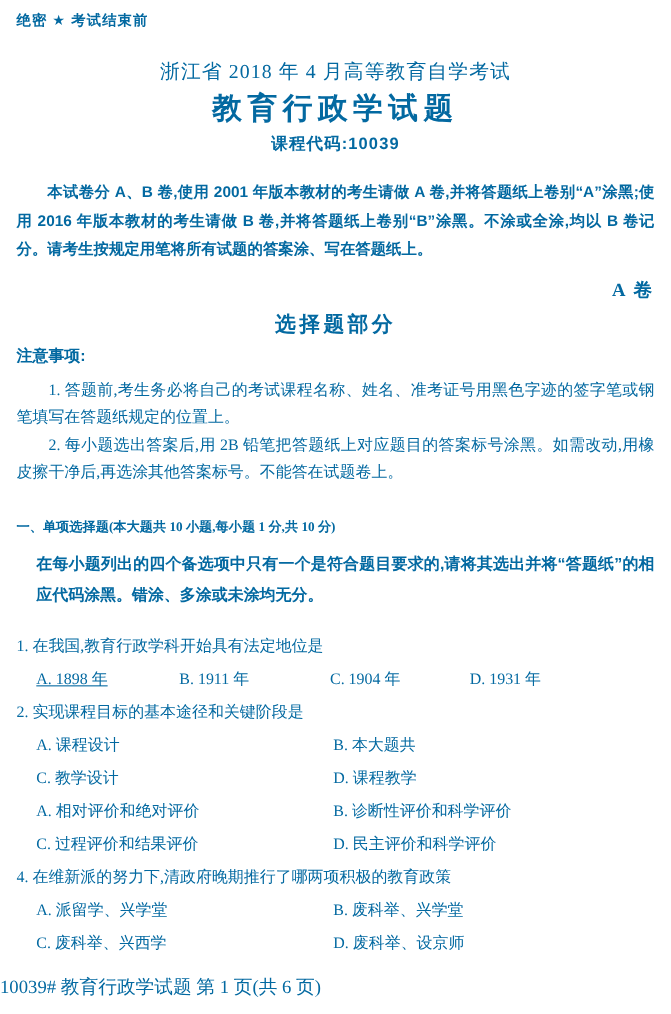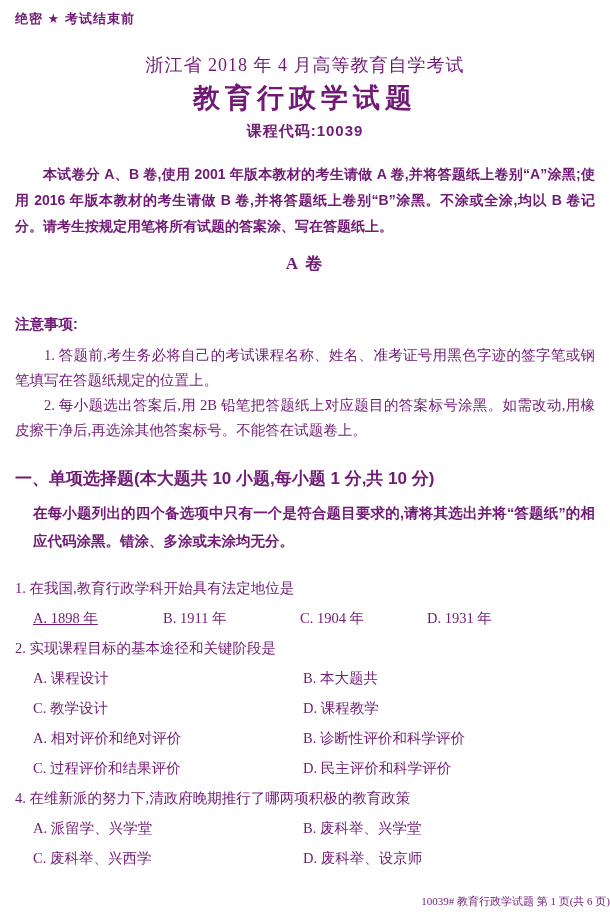--- a/index.html
+++ b/index.html
@@ -1,21 +1,21 @@
 <!DOCTYPE html>
 <html lang="zh"><head>
 <meta charset="utf-8">
 <style>
   html,body{margin:0;padding:0;background:#e8e8e8;}
   .page{
     position:relative;
     width:610px;height:922px;
     margin:0 auto;
     background:#ffffff;
-    color:#701a75;
+    color:#0369a1;
     overflow:hidden;
     box-sizing:border-box;
     padding:10px 15px 0 15px;
     font-family:"Liberation Serif","DejaVu Serif",serif;
     font-size:14.5px;
   }
   .hei{font-family:"Liberation Sans","DejaVu Sans",sans-serif;font-weight:bold;}
   .secret{font-size:13px;letter-spacing:1px;}
   .session{
     text-align:center;font-size:18px;margin-top:25px;line-height:24px;
@@ -23,60 +23,61 @@
   }
   .main-title{
     text-align:center;font-size:27px;line-height:34px;margin-top:4px;
     letter-spacing:5px;
   }
   .course-code{text-align:center;font-size:15px;line-height:20px;margin-top:6px;letter-spacing:1px;}
   .intro{
     margin-top:20px;font-size:14px;line-height:26px;
     text-indent:2em;text-align:justify;
   }
-  .volume{text-align:center;font-size:17px;font-weight:bold;margin-top:10px;line-height:22px;letter-spacing:2px;}
+  .volume{text-align:right;font-size:17px;font-weight:bold;margin-top:10px;line-height:22px;letter-spacing:2px;}
   .section-heading{text-align:center;font-size:19px;margin-top:8px;line-height:26px;letter-spacing:3px;}
-  .notice-heading{font-size:14.5px;margin-top:40px;line-height:18px;}
+  .notice-heading{font-size:14.5px;margin-top:6px;line-height:18px;}
   .notices{margin-top:10px;}
   .notice-item{font-size:14.5px;line-height:25px;text-indent:2em;text-align:justify;}
-  .part-heading{font-size:17px;margin-top:28px;line-height:16px;}
+  .part-heading{font-size:12px;margin-top:28px;line-height:16px;font-family:Liberation Serif, serif;}
   .part-instructions{
     font-size:14.5px;line-height:28px;margin-top:12px;margin-left:18px;
     text-align:justify;
   }
   .questions{margin-top:18px;}
   .q-line{height:30px;line-height:30px;white-space:nowrap;overflow:hidden;}
   .opt-row{padding-left:18px;}
   .opt{display:inline-block;}
   .cols4 .opt:nth-child(1){width:130px;text-decoration:underline;}
   .cols4 .opt:nth-child(2){width:137px;}
   .cols4 .opt:nth-child(3){width:127px;}
   .cols2 .opt:nth-child(1){width:270px;}
   .footer{
     position:absolute;left:0;bottom:13px;width:100%;
-    text-align:right;font-size:11px;
+    text-align:left;font-size:17px;
   }
 </style>
 </head>
 <body>
 
 <div class="page">
 
   <div class="secret hei">绝密 ★ 考试结束前</div>
 
   <div class="session">浙江省 2018 年 4 月高等教育自学考试</div>
 
   <div class="main-title hei">教育行政学试题</div>
 
   <div class="course-code hei">课程代码:10039</div>
 
   <p class="intro hei">本试卷分 A、B 卷,使用 2001 年版本教材的考生请做 A 卷,并将答题纸上卷别“A”涂黑;使用 2016 年版本教材的考生请做 B 卷,并将答题纸上卷别“B”涂黑。不涂或全涂,均以 B 卷记分。请考生按规定用笔将所有试题的答案涂、写在答题纸上。</p>
 
   <div class="volume">A 卷</div>
 
+  <div class="section-heading hei">选择题部分</div>
 
   <div class="notice-heading hei">注意事项:</div>
 
   <div class="notices">
     <p class="notice-item" style="margin:0;">1. 答题前,考生务必将自己的考试课程名称、姓名、准考证号用黑色字迹的签字笔或钢笔填写在答题纸规定的位置上。</p>
     <p class="notice-item" style="margin:0;">2. 每小题选出答案后,用 2B 铅笔把答题纸上对应题目的答案标号涂黑。如需改动,用橡皮擦干净后,再选涂其他答案标号。不能答在试题卷上。</p>
   </div>
 
   <div class="part-heading hei">一、单项选择题(本大题共 10 小题,每小题 1 分,共 10 分)</div>
 

